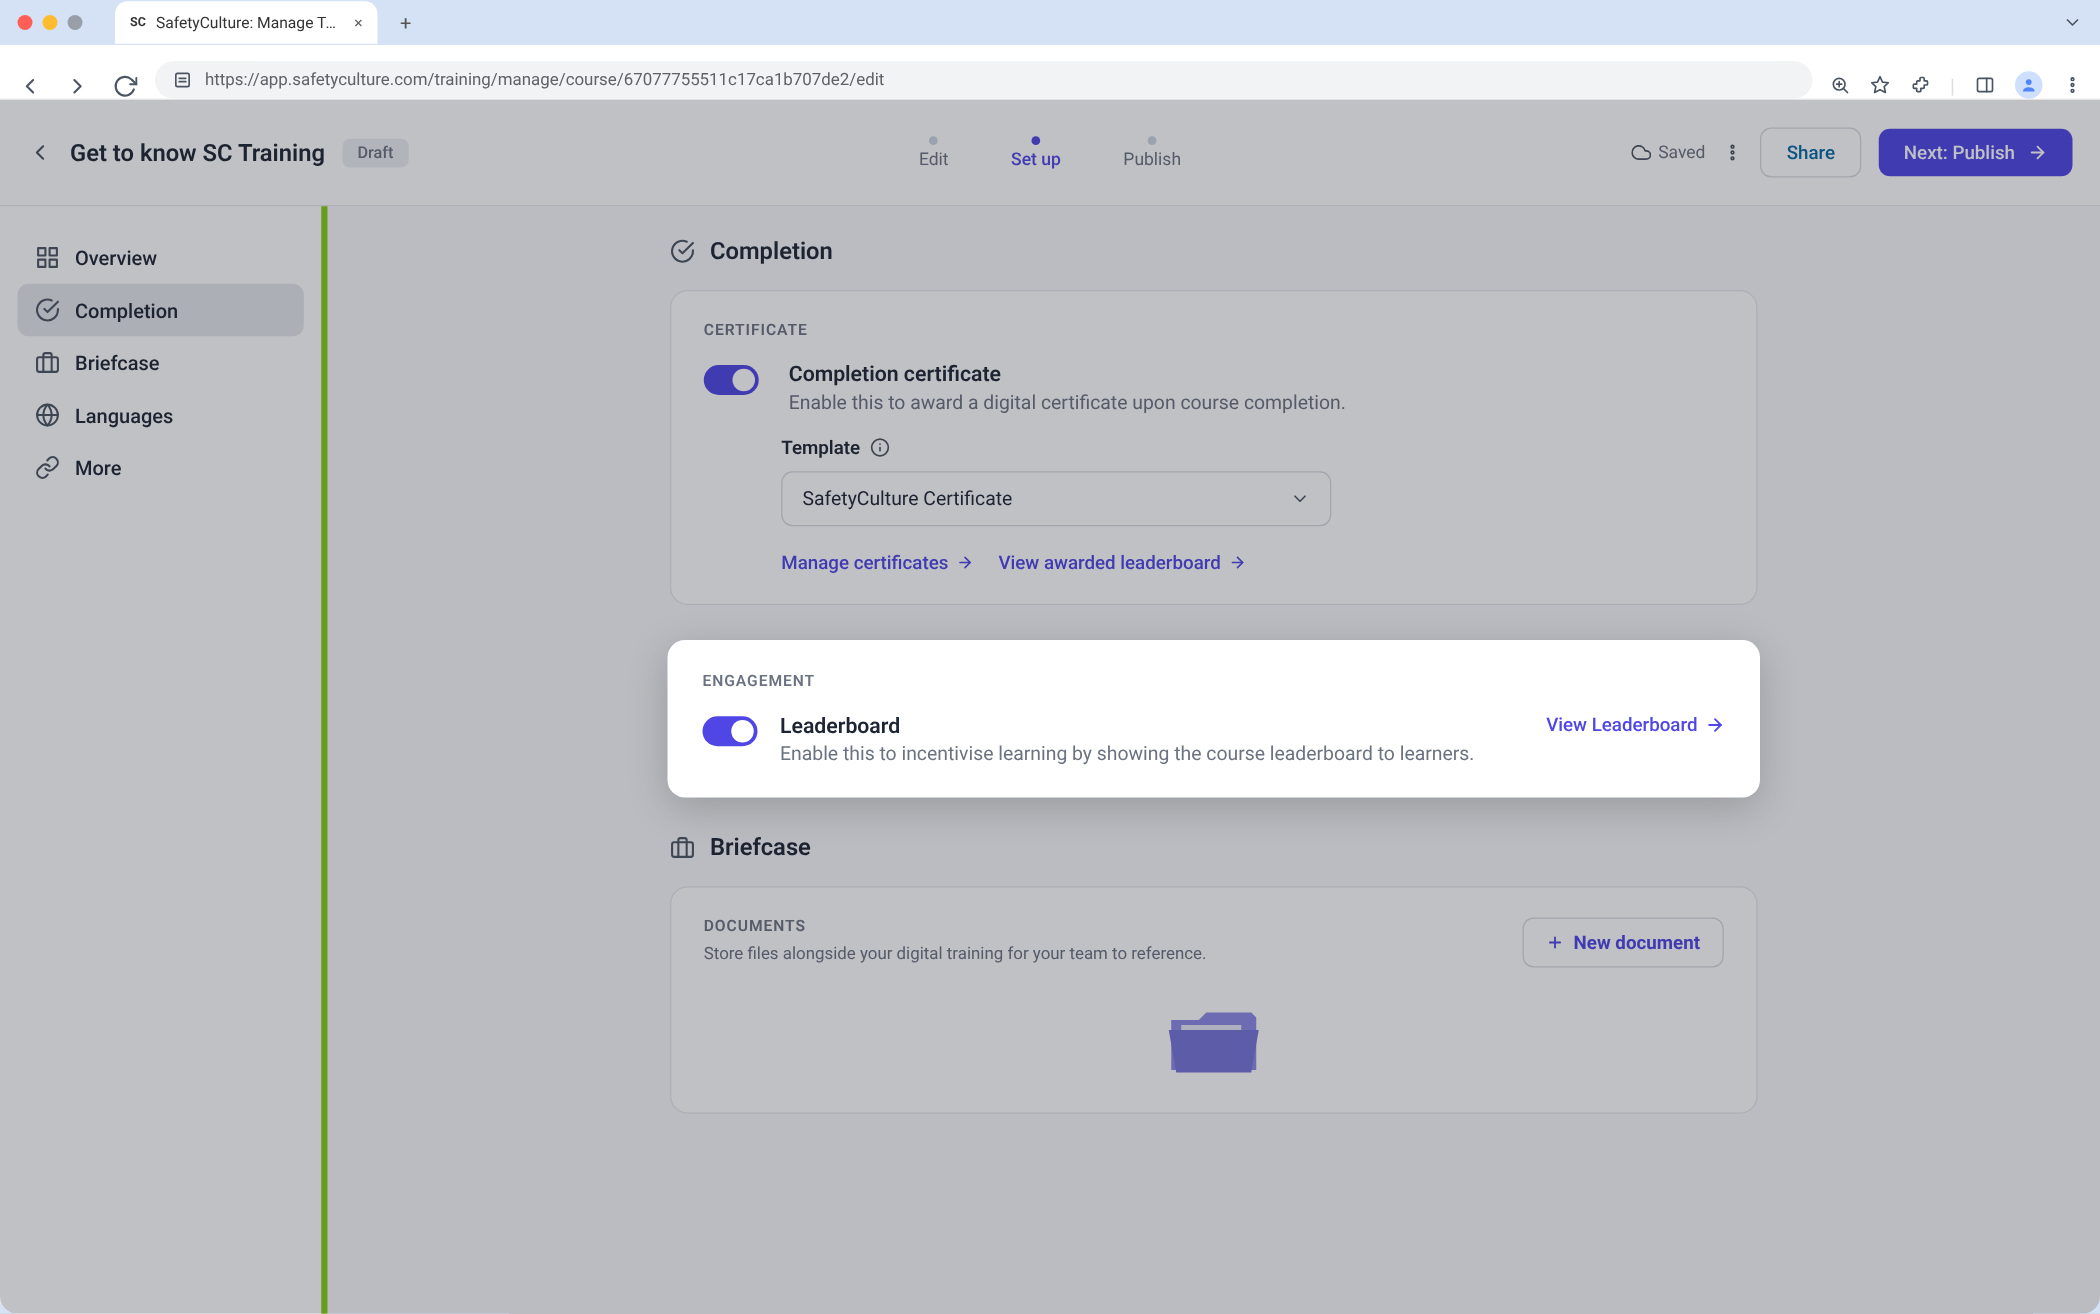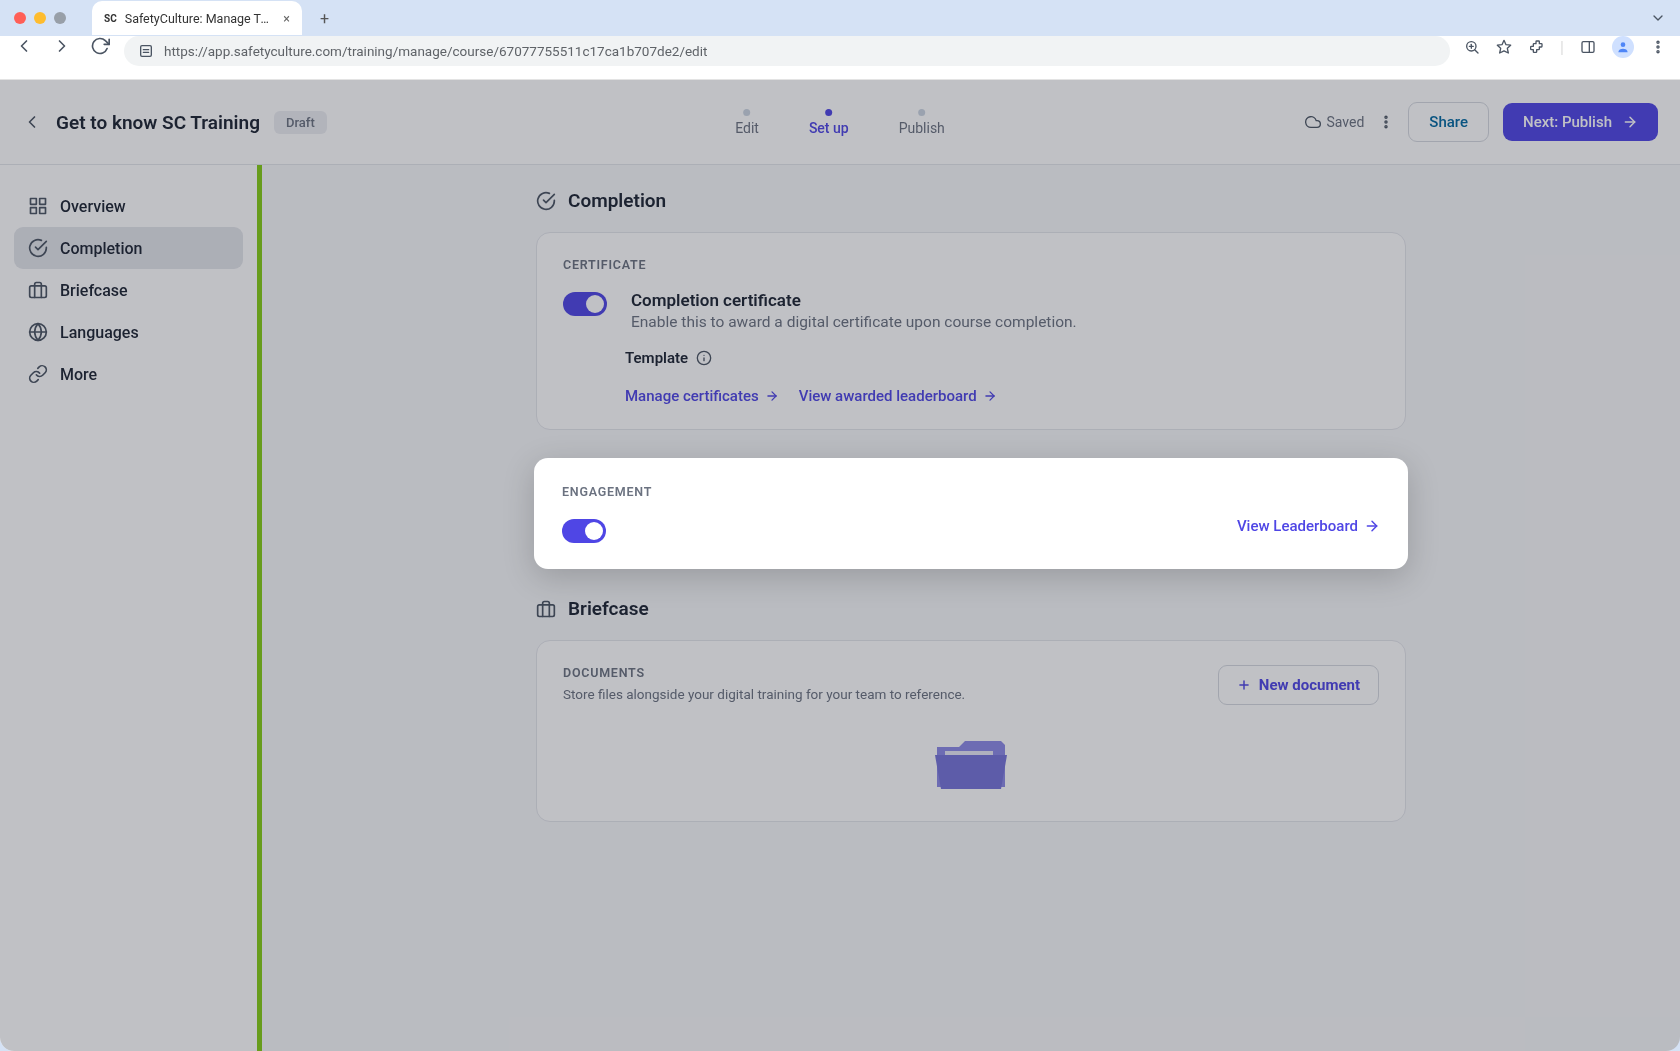--- a/index.html
+++ b/index.html
@@ -4,21 +4,21 @@
 <style>
 *{box-sizing:border-box;margin:0;padding:0;font-family:-apple-system,BlinkMacSystemFont,"Segoe UI",Roboto,sans-serif}
 body{width:1680px;height:1051px;background:#d5e2f5;border-radius:14px;overflow:hidden;position:relative}
 .browser-chrome{background:#d5e2f5;height:36px;display:flex;align-items:center;padding:15px 14px;gap:8px}
 .traffic{display:flex;gap:8px;align-items:center}
 .dot{width:12px;height:12px;border-radius:50%}
 .red{background:#ff5f57}.yellow{background:#febc2e}.gray{background:#5c5c5c;opacity:.5}
 .tab{background:#fff;border-radius:10px 10px 0 0;height:34px;margin-left:18px;padding:0 12px;display:flex;align-items:center;gap:8px;width:210px;font-size:12.5px;color:#333}
 .tab-title{flex:1;white-space:nowrap;overflow:hidden;text-overflow:ellipsis}
 .new-tab{margin-left:10px;color:#555;font-size:16px}
-.addr-bar{background:#fff;height:44px;display:flex;align-items:flex-start;padding:0 14px;gap:14px;border-bottom:1px solid #e3e3e3}
+.addr-bar{background:#fff;height:44px;display:flex;align-items:flex-end;padding:0 14px;gap:14px;border-bottom:1px solid #e3e3e3}
 .nav-icons{display:flex;gap:18px;color:#444}
 .url-box{flex:1;background:#f1f3f4;border-radius:18px;height:30px;display:flex;align-items:center;padding:0 14px;gap:10px;color:#5f6368;font-size:13.5px}
 .right-icons{display:flex;gap:16px;align-items:center;color:#555}
 .avatar{width:22px;height:22px;border-radius:50%;background:#cfe0ff;display:flex;align-items:center;justify-content:center}
 .app{position:relative;height:971px;background:#f7f8fa}
 .app-header{height:85px;border-bottom:1px solid #e4e6eb;display:flex;align-items:center;padding:0 22px;gap:16px;background:#fff}
 .back-title{display:flex;align-items:center;gap:14px}
 .page-title{font-size:19px;font-weight:600;color:#1d2433}
 .draft-badge{background:#eceef2;color:#6b7280;font-size:13px;padding:4px 12px;border-radius:6px;font-weight:500}
 .steps{position:absolute;left:50%;transform:translateX(-50%);display:flex;gap:50px;align-items:flex-end}
@@ -268,20 +268,26 @@
           </div>
           <div class="template-block">
             <div class="field-label">
               <span>Template</span>
               <svg class="ico ico-sm" viewBox="0 0 24 24">
                   <circle cx="12" cy="12" r="10"></circle>
                   <line x1="12" y1="16" x2="12" y2="12"></line>
                   <line x1="12" y1="8" x2="12.01" y2="8"></line>
                 </svg>
             </div>
+            <div class="select">
+              <span>SafetyCulture Certificate</span>
+              <svg class="ico ico-sm" viewBox="0 0 24 24">
+                  <polyline points="6 9 12 15 18 9"></polyline>
+                </svg>
+            </div>
             <div class="link-row">
               <span class="link">
                 <span>Manage certificates</span>
                 <svg width="14" height="14" viewBox="0 0 24 24" fill="none" stroke="#4f46e5" stroke-width="2.2" stroke-linecap="round">
                     <line x1="5" y1="12" x2="19" y2="12"></line>
                     <polyline points="12 5 19 12 12 19"></polyline>
                   </svg>
               </span>
               <span class="link">
                 <span>View awarded leaderboard</span>
@@ -294,20 +300,24 @@
           </div>
         </div>
       </div>
 
       <div class="section engagement-wrap">
         <div class="spotlight"></div>
         <div class="card engagement-card" style="border:none">
           <div class="card-label">ENGAGEMENT</div>
           <div class="leader-row">
             <div class="toggle"></div>
+            <div class="toggle-content">
+              <div class="toggle-title">Leaderboard</div>
+              <div class="toggle-desc">Enable this to incentivise learning by showing the course leaderboard to learners.</div>
+            </div>
             <div class="leader-right">
               <span class="link">
                 <span>View Leaderboard</span>
                 <svg width="16" height="16" viewBox="0 0 24 24" fill="none" stroke="#4f46e5" stroke-width="2.2" stroke-linecap="round">
                     <line x1="5" y1="12" x2="19" y2="12"></line>
                     <polyline points="12 5 19 12 12 19"></polyline>
                   </svg>
               </span>
             </div>
           </div>

